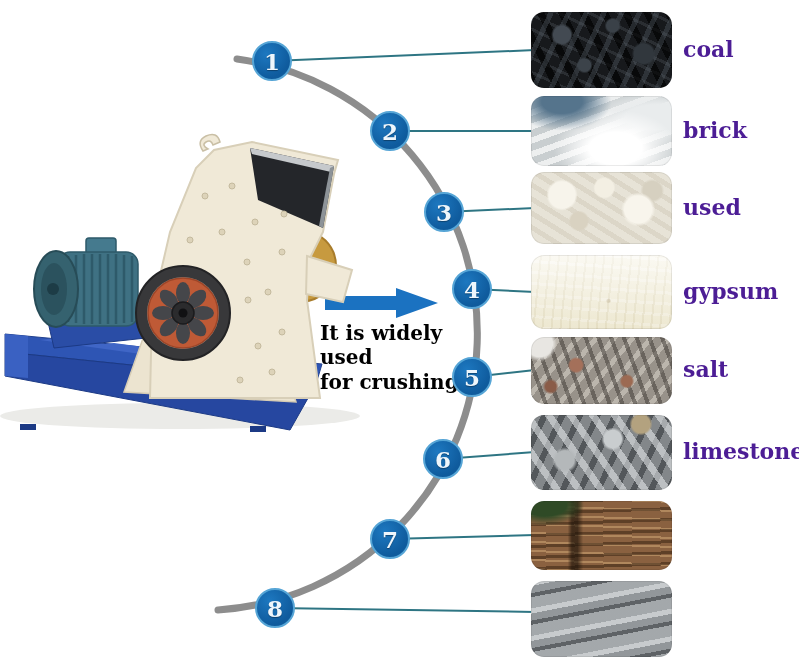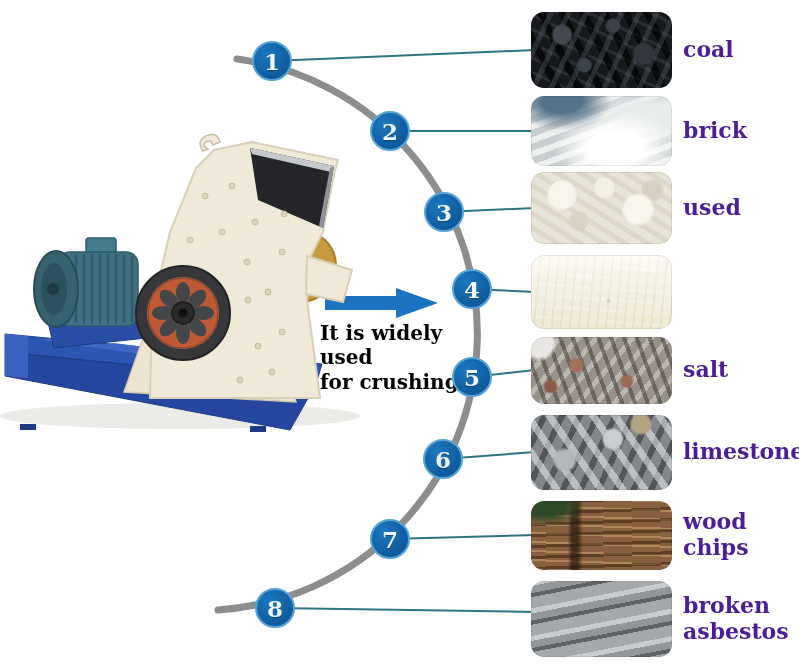--- a/index.html
+++ b/index.html
@@ -190,26 +190,23 @@
   <div class="card tex-chalk" style="top:172px;height:72px"></div>
   <div class="card tex-gypsum" style="top:255px;height:74px"></div>
   <div class="card tex-brick" style="top:337px;height:67px"></div>
   <div class="card tex-limestone" style="top:415px;height:75px"></div>
   <div class="card tex-wood" style="top:501px;height:69px"></div>
   <div class="card tex-asbestos" style="top:581px;height:76px"></div>
 
   <div class="lbl" style="top:36px">coal</div>
   <div class="lbl" style="top:117px">brick</div>
   <div class="lbl" style="top:194px">used</div>
+  <div class="lbl" style="top:278px">gypsum</div>
   <div class="lbl" style="top:356px">salt</div>
   <div class="lbl" style="top:438px">limestone</div>
-  <div class="lbl" style="top:508px">wood
-chips</div>
-  <div class="lbl" style="top:592px">broken
-asbestos</div>
 
   <div class="marker" style="left:252px;top:41px">1</div>
   <div class="marker" style="left:370px;top:111px">2</div>
   <div class="marker" style="left:424px;top:192px">3</div>
   <div class="marker" style="left:452px;top:269px">4</div>
   <div class="marker" style="left:452px;top:357px">5</div>
   <div class="marker" style="left:423px;top:439px">6</div>
   <div class="marker" style="left:370px;top:519px">7</div>
   <div class="marker" style="left:255px;top:588px">8</div>
 

